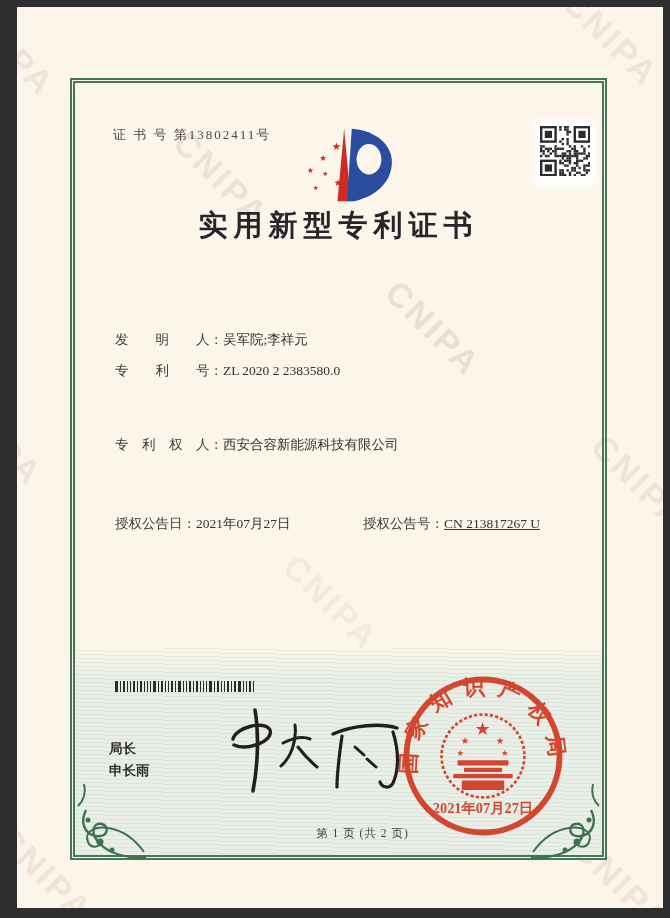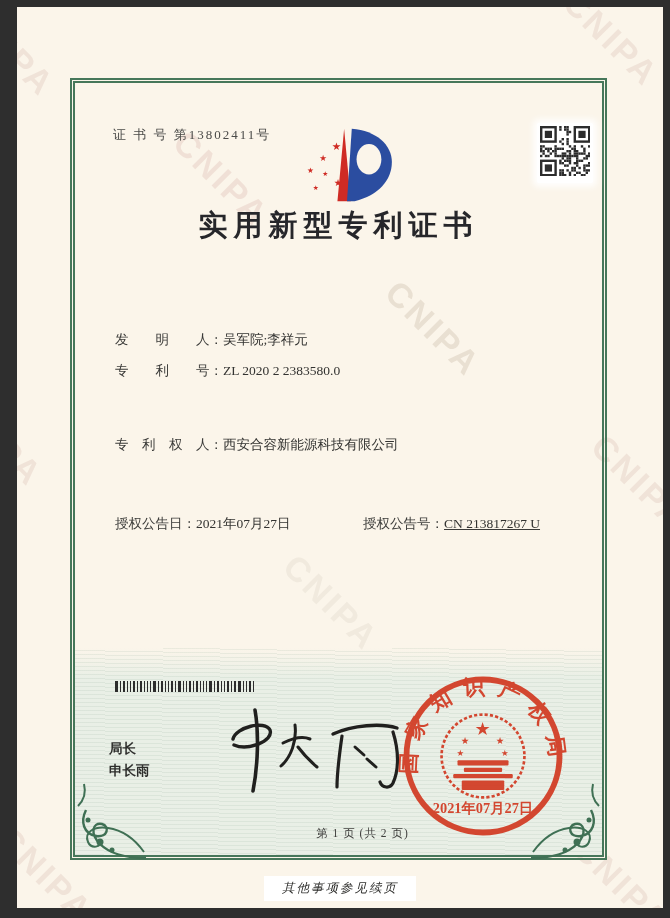--- a/index.html
+++ b/index.html
@@ -365,14 +365,13 @@
     <svg class="corner right" viewBox="0 0 84 84" fill="none" stroke="#3f7054">
       <path d="M80,78 C60,78 44,74 34,64 C24,54 26,42 36,44 C44,46 42,58 30,56 C18,54 14,42 20,30" stroke-width="2.4"></path>
       <path d="M78,72 C68,58 56,50 42,48 C28,46 18,52 22,62 C25,69 36,68 35,60" stroke-width="2"></path>
       <path d="M12,26 C18,20 20,12 18,4" stroke-width="2"></path>
       <circle cx="34" cy="62" r="3.5" fill="#3f7054" stroke="none"></circle>
       <circle cx="22" cy="40" r="2.5" fill="#3f7054" stroke="none"></circle>
       <circle cx="46" cy="70" r="2.5" fill="#3f7054" stroke="none"></circle>
     </svg>
   </div>
 
-  <div class="continuation">其他事项参见续页</div>
 </div>
 
 </body></html>

